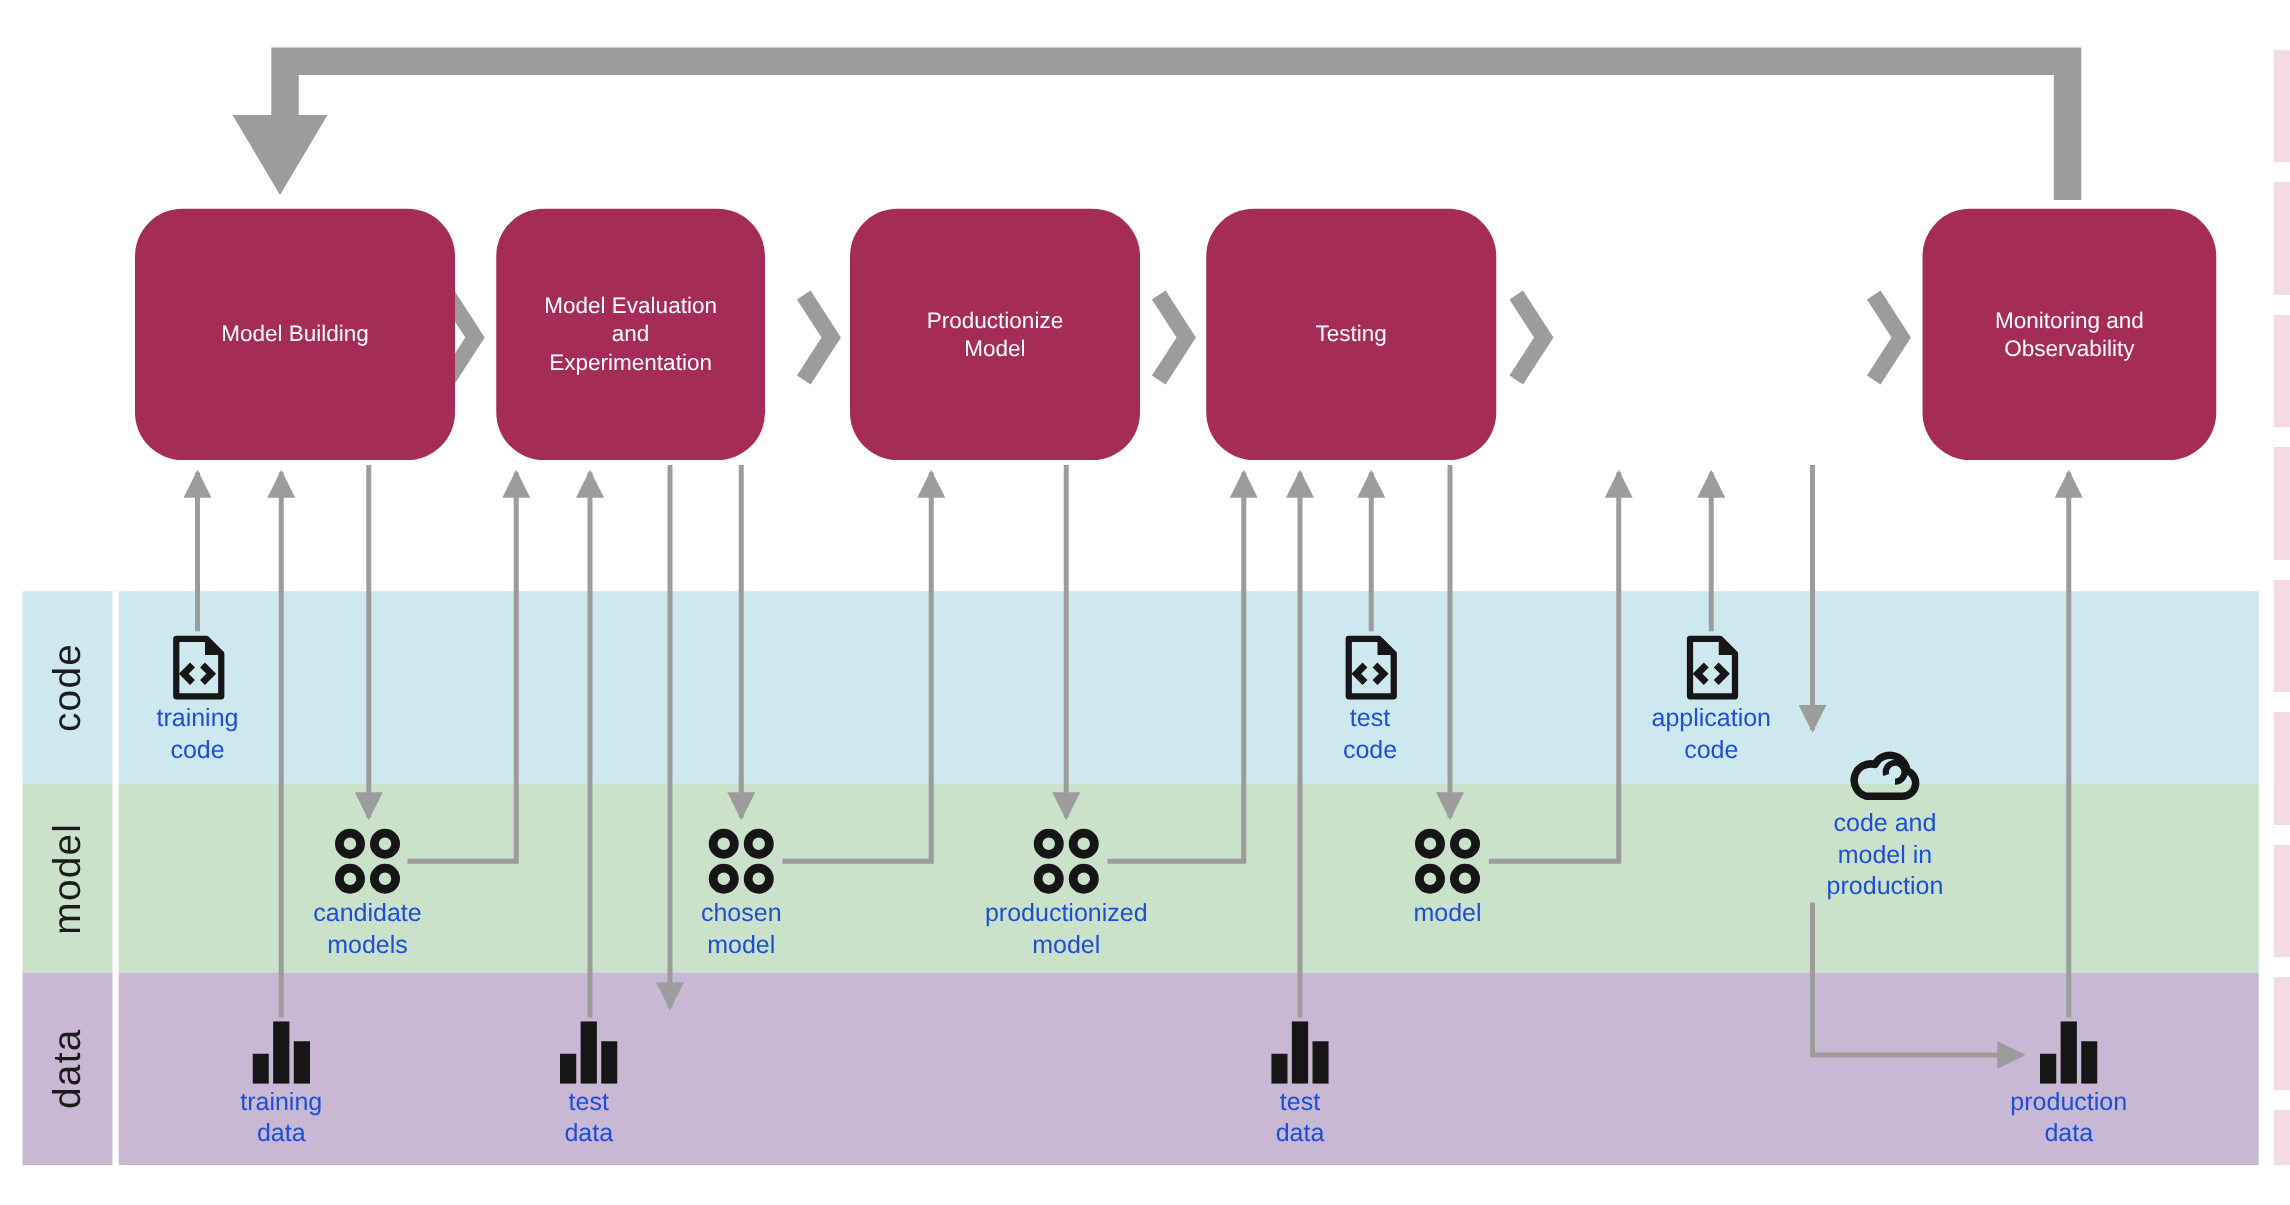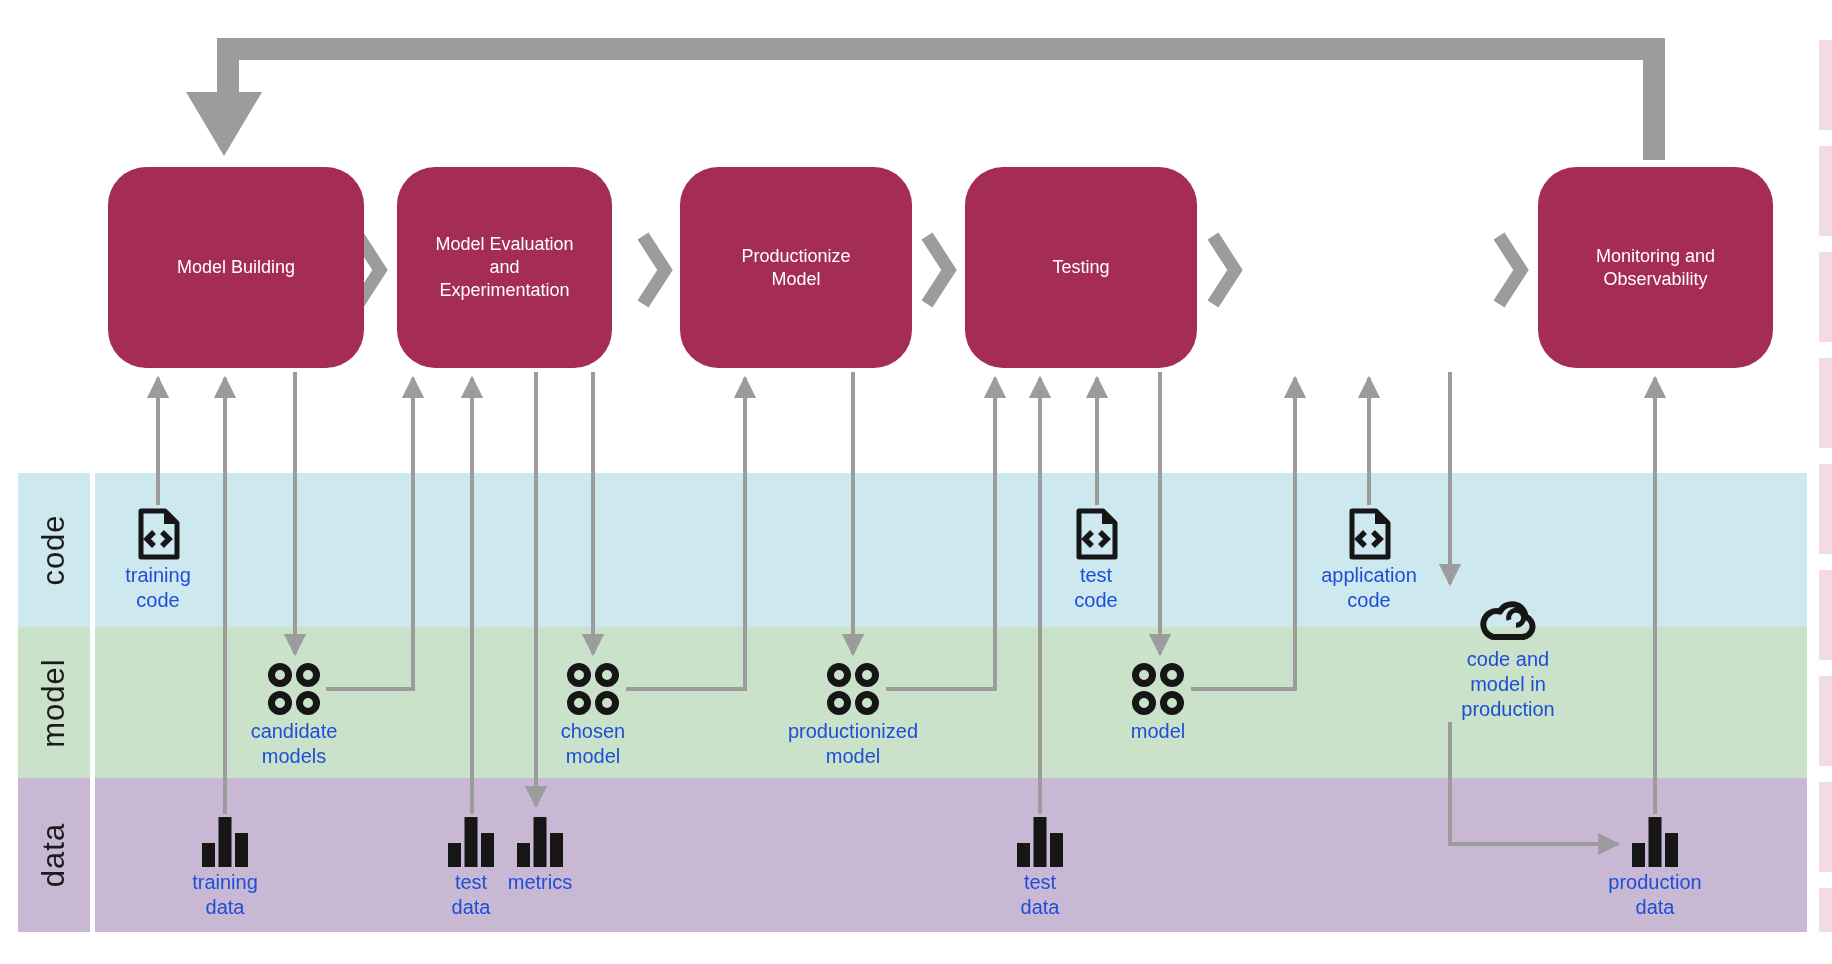--- a/index.html
+++ b/index.html
@@ -144,28 +144,20 @@
   <div class="artifact" style="left:471px;top:817px">
     <svg width="46" height="50" viewBox="0 0 46 50">
       <rect x="0" y="26" width="13" height="24" fill="#161616"></rect>
       <rect x="16.5" y="0" width="13" height="50" fill="#161616"></rect>
       <rect x="33" y="16" width="13" height="34" fill="#161616"></rect>
     </svg>
     <div class="artifact-label">test
 data</div>
   </div>
 
-  <div class="artifact" style="left:540px;top:817px">
-    <svg width="46" height="50" viewBox="0 0 46 50">
-      <rect x="0" y="26" width="13" height="24" fill="#161616"></rect>
-      <rect x="16.5" y="0" width="13" height="50" fill="#161616"></rect>
-      <rect x="33" y="16" width="13" height="34" fill="#161616"></rect>
-    </svg>
-    <div class="artifact-label">metrics</div>
-  </div>
 
   <div class="artifact" style="left:593px;top:662px">
     <svg width="54" height="54" viewBox="0 0 54 54">
       <g fill="none" stroke="#161616" stroke-width="7">
         <circle cx="13" cy="13" r="8.5"></circle>
           <circle cx="41" cy="13" r="8.5"></circle>
         <circle cx="13" cy="41" r="8.5"></circle>
           <circle cx="41" cy="41" r="8.5"></circle>
       </g>
     </svg>

